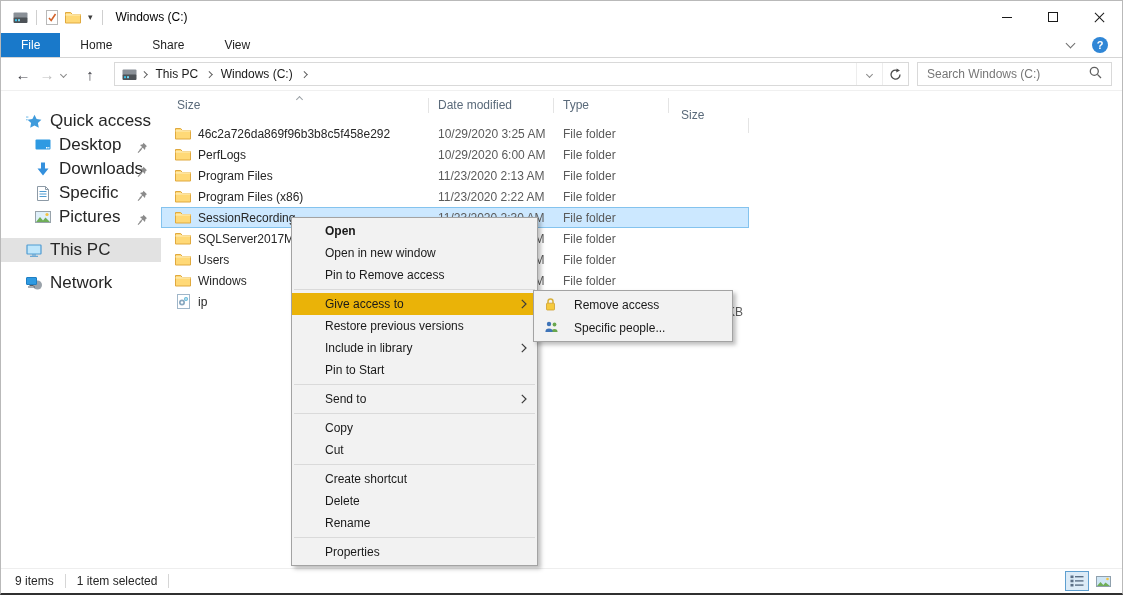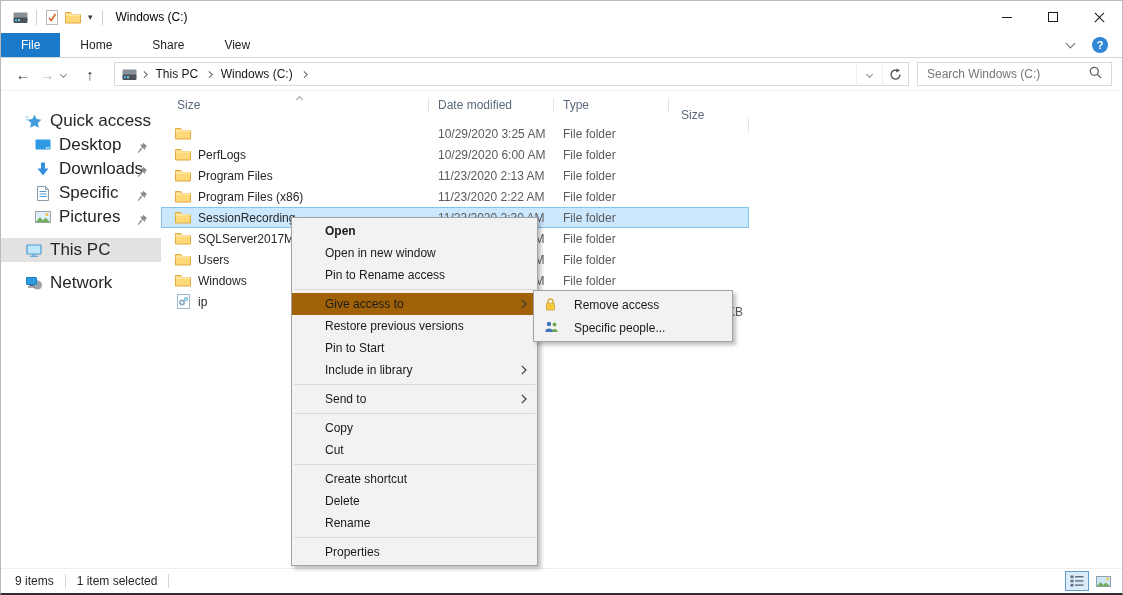--- a/index.html
+++ b/index.html
@@ -86,21 +86,21 @@
   .frow.selected { background: #cce8ff; box-shadow: inset 0 0 0 1px #84c3ee; }
   .row-icon { width: 16px; display: inline-flex; justify-content: center; margin-right: 7px; flex: none; }
   .fname { overflow: hidden; white-space: nowrap; }
 
   
   .context-menu { position: absolute; left: 290px; top: 216px; width: 247px; background: #f2f2f2;
                   border: 1px solid #a3a3a3; padding: 2px 0; box-shadow: 3px 3px 4px rgba(0,0,0,.25); z-index: 5; }
   .menu-item { height: 22px; display: flex; align-items: center; padding: 0 10px 0 33px;
                font-size: 12px; color: #1a1a1a; position: relative; }
   .menu-item.bold { font-weight: 700; }
-  .menu-item.highlight { background: #a16207; }
+  .menu-item.highlight { background: #eab308; }
   .menu-arrow { margin-left: auto; display: inline-flex; }
   .menu-sep { height: 1px; background: #dadada; margin: 3px 2px; }
   .submenu { position: absolute; left: 532px; top: 289px; width: 200px; background: #f2f2f2;
              border: 1px solid #a3a3a3; padding: 2px 0; box-shadow: 3px 3px 4px rgba(0,0,0,.25); z-index: 6; }
   .submenu .menu-item { height: 23px; padding-left: 40px; }
   .mi-icon { position: absolute; left: 10px; top: 4px; }
 
   
   .status-bar { height: 25px; display: flex; align-items: center; font-size: 12px; color: #262626;
                 padding-left: 14px; border-top: 1px solid #eeeeee; flex: none; }
@@ -338,20 +338,21 @@
           <div class="frow">
             <div class="cell col0">
               <span class="row-icon">
                 <span class="ico">
                   <svg width="16" height="13" viewBox="0 0 16 13">
                     <path d="M0.5 1.5 h5.2 l1.6 2 h8.2 v8.5 h-15z" fill="#ffd977" stroke="#e0a93e" stroke-width="1"></path>
                     <path d="M0.5 3.9 h15" stroke="#ffeebc" stroke-width="1.2"></path>
                   </svg>
                 </span>
               </span>
+              <span class="fname">46c2a726da869f96b3b8c5f458e292</span>
             </div>
             <div class="cell col1">10/29/2020 3:25 AM</div>
             <div class="cell col2">File folder</div>
             <div class="cell col3"></div>
           </div>
           <div class="frow">
             <div class="cell col0">
               <span class="row-icon">
                 <span class="ico">
                   <svg width="16" height="13" viewBox="0 0 16 13">
@@ -486,48 +487,48 @@
   </div>
 
   <div class="context-menu">
       <div class="menu-item bold">
         <span>Open</span>
       </div>
       <div class="menu-item">
         <span>Open in new window</span>
       </div>
       <div class="menu-item">
-        <span>Pin to Rename access</span>
+        <span>Pin to Remove access</span>
       </div>
       <div class="menu-sep"></div>
       <div class="menu-item highlight">
         <span>Give access to</span>
         <span class="menu-arrow">
           <span class="ico">
             <svg width="6" height="10" viewBox="0 0 6 10">
               <path d="M0.8 0.8 L5 5 L0.8 9.2" fill="none" stroke="#3c3c3c" stroke-width="1.2"></path>
             </svg>
           </span>
         </span>
       </div>
       <div class="menu-item">
         <span>Restore previous versions</span>
       </div>
       <div class="menu-item">
-        <span>Pin to Start</span>
-      </div>
-      <div class="menu-item">
         <span>Include in library</span>
         <span class="menu-arrow">
           <span class="ico">
             <svg width="6" height="10" viewBox="0 0 6 10">
               <path d="M0.8 0.8 L5 5 L0.8 9.2" fill="none" stroke="#3c3c3c" stroke-width="1.2"></path>
             </svg>
           </span>
         </span>
+      </div>
+      <div class="menu-item">
+        <span>Pin to Start</span>
       </div>
       <div class="menu-sep"></div>
       <div class="menu-item">
         <span>Send to</span>
         <span class="menu-arrow">
           <span class="ico">
             <svg width="6" height="10" viewBox="0 0 6 10">
               <path d="M0.8 0.8 L5 5 L0.8 9.2" fill="none" stroke="#3c3c3c" stroke-width="1.2"></path>
             </svg>
           </span>

